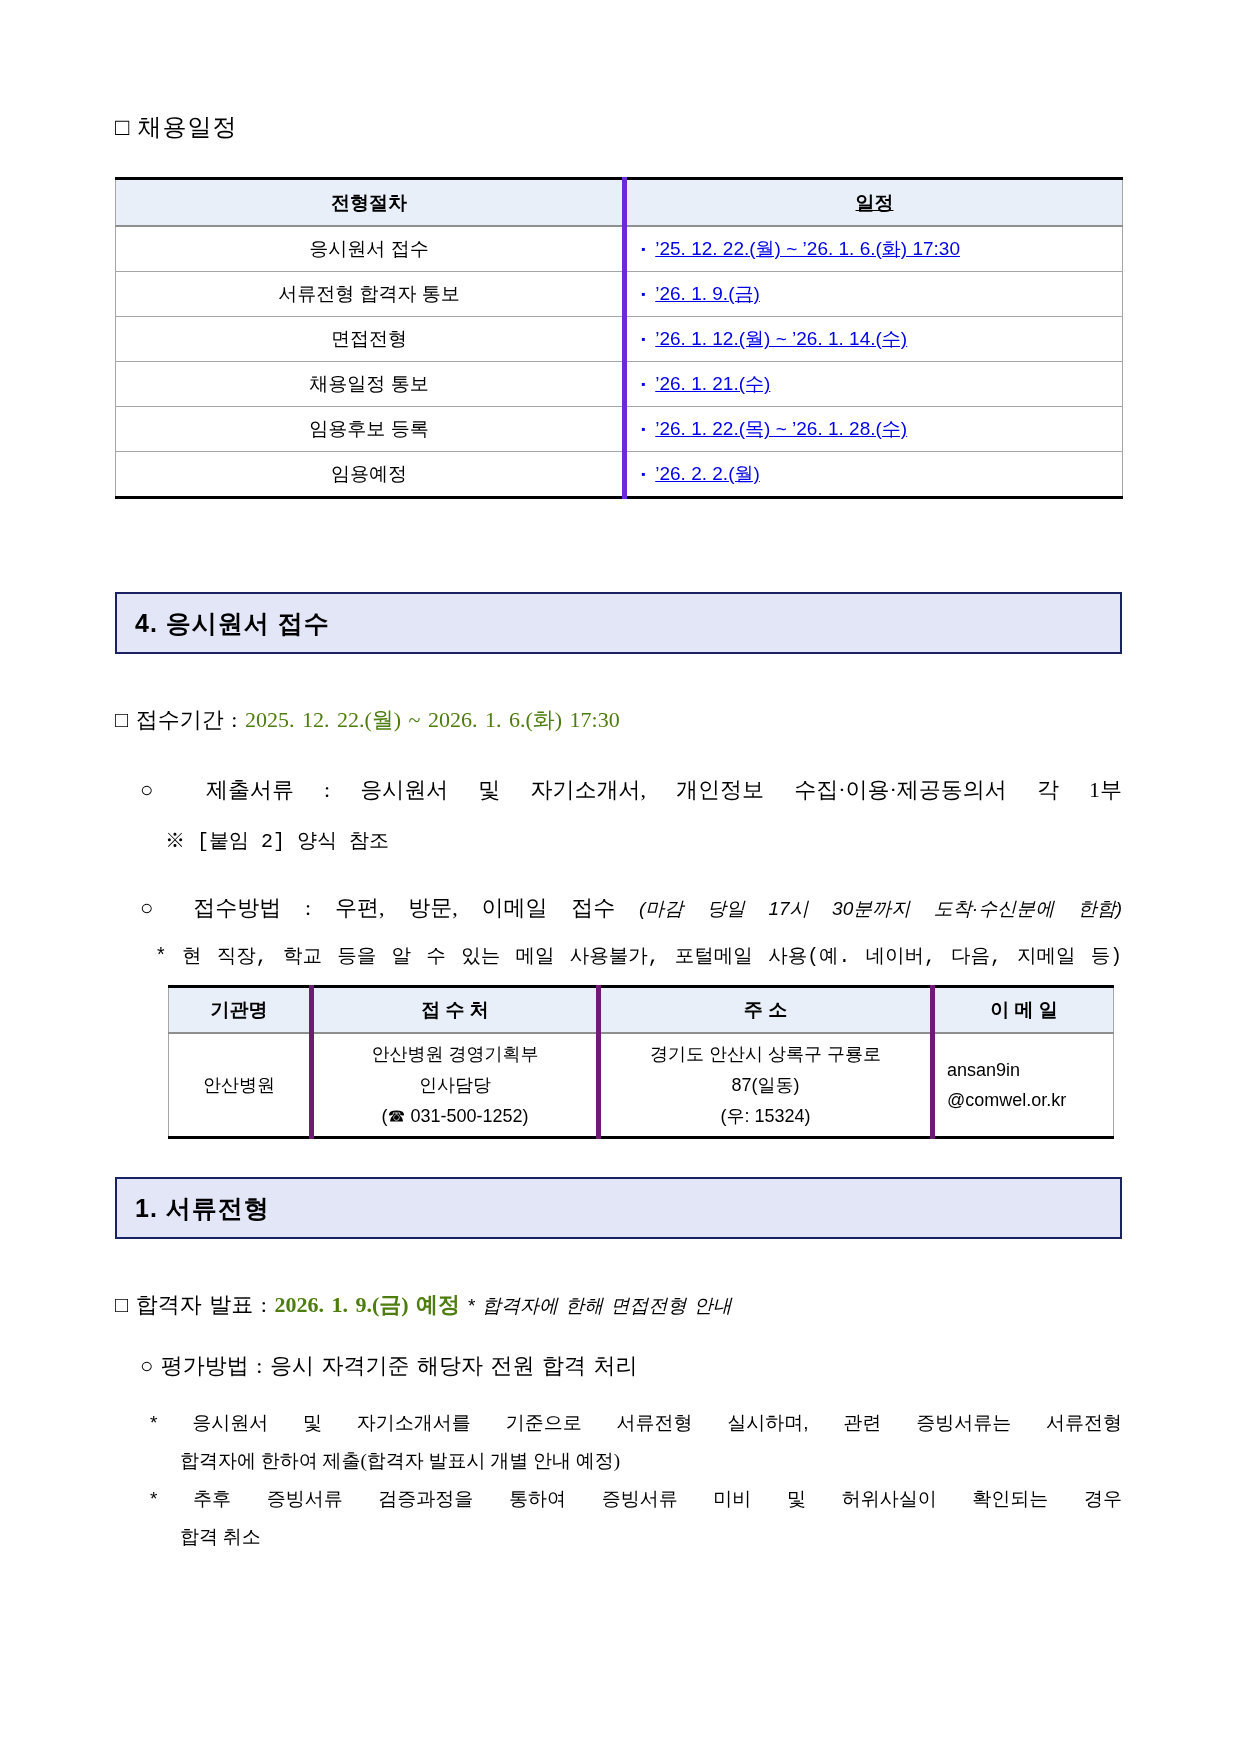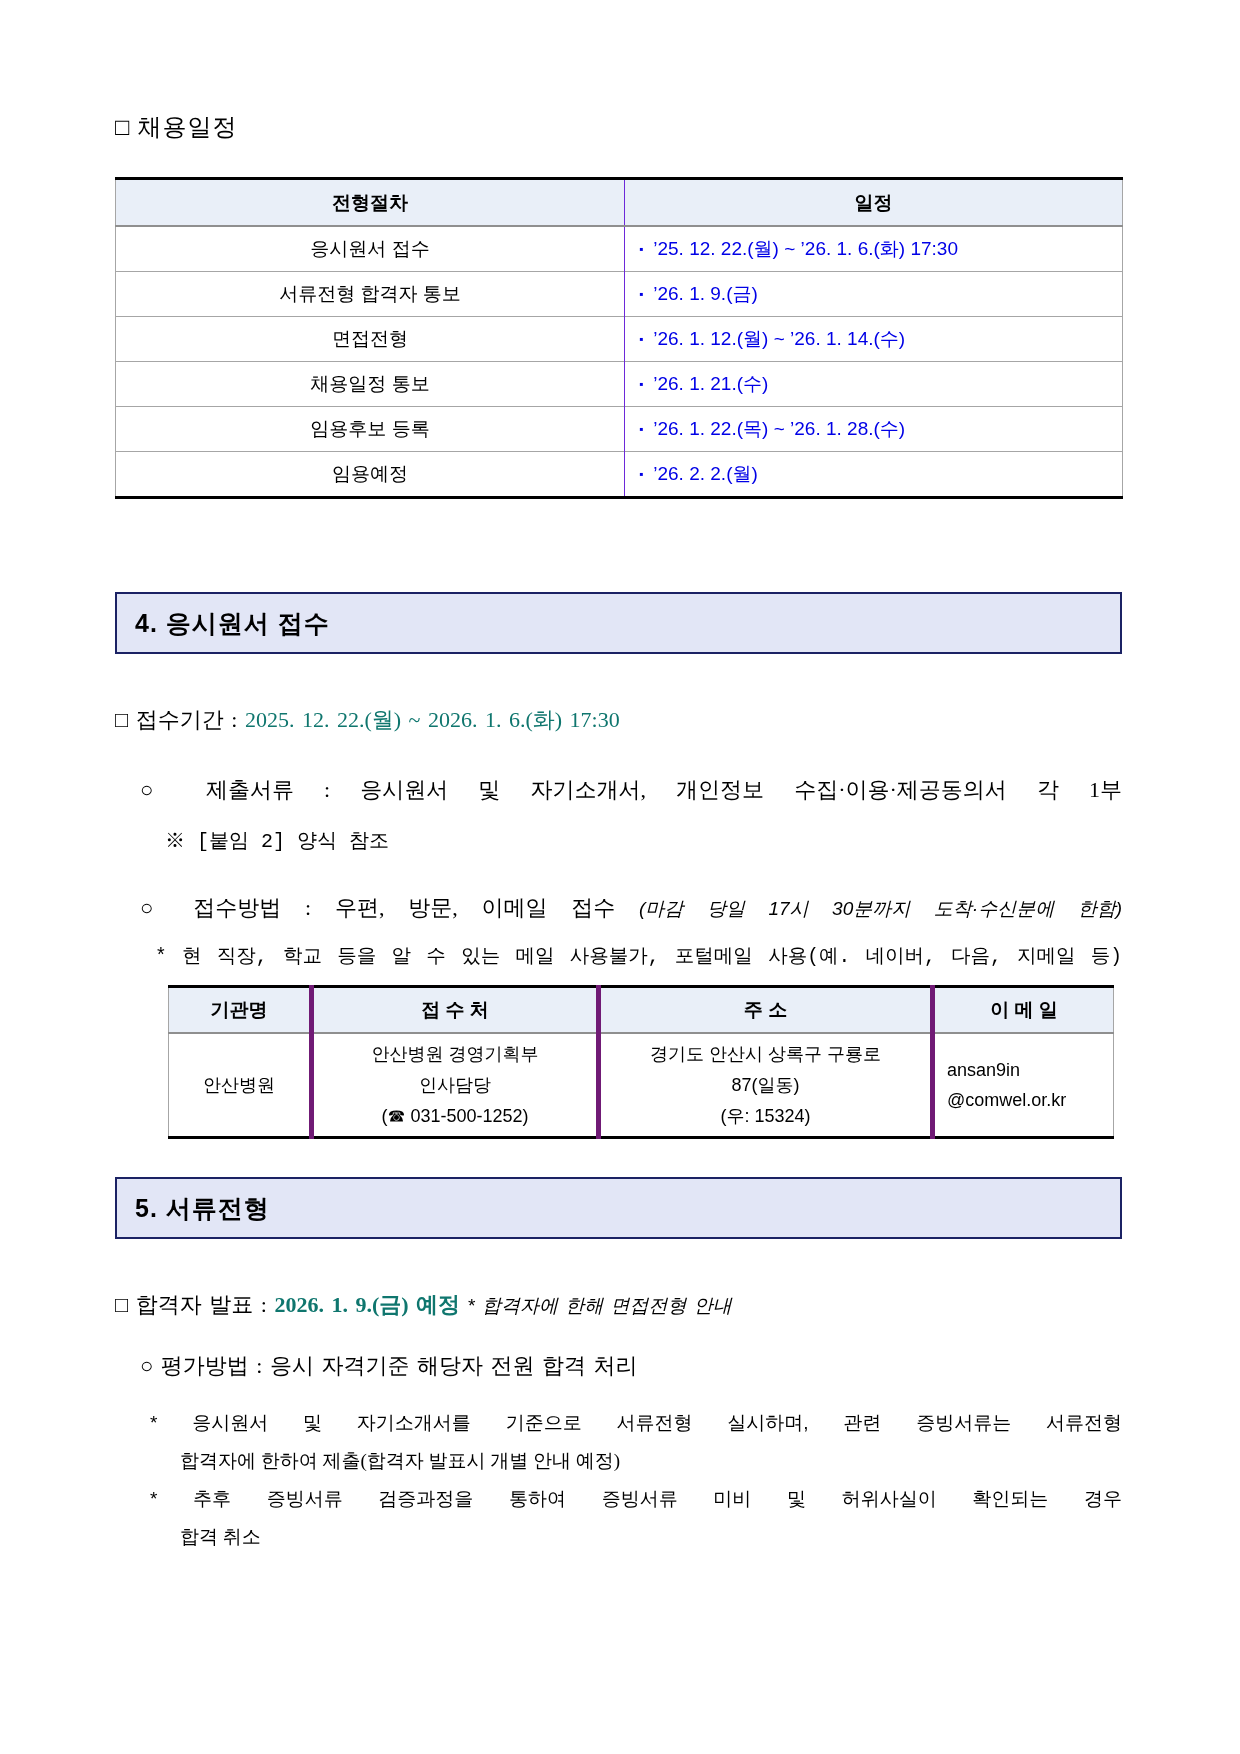--- a/index.html
+++ b/index.html
@@ -25,21 +25,21 @@
   }
   .sansline{
     font-family:Liberation Mono, monospace;
     font-size:19px;line-height:28px;
   }
   .stretch{
     white-space:normal;
     text-align:justify;
     text-align-last:justify;
   }
-  .blue{color:#0f766e;}
+  .blue{color:#4d7c0f;}
   .bold{font-weight:bold;}
   .sans-inline{font-family:"Liberation Sans", sans-serif;font-size:19px;font-style:italic;}
   
   .secbox{
     margin-top:93px;
     height:62px;
     background:#e2e6f6;
     border:2px solid #1b2264;
     display:flex;align-items:center;
     padding-left:18px;box-sizing:border-box;
@@ -58,21 +58,21 @@
     font-family:"Liberation Sans", sans-serif;
     font-size:19px;font-weight:bold;text-align:center;
     border-bottom:2px solid #8f8f8f;
   }
   .t1 td{
     height:42px;
     font-family:"Liberation Sans", sans-serif;
     font-size:19px;
   }
   .t1 tbody tr + tr td{border-top:1px solid #a6a6a6;}
-  .t1 .colline{border-left:1px solid #6d28d9;}
+  .t1 .colline{border-left:5px solid #6d28d9;text-decoration:underline;}
   .t1 .step{text-align:center;}
   .t1 .date{color:#0000e6;padding-left:14px;}
   .bullet{
     display:inline-block;font-size:12px;vertical-align:2px;
     margin-right:10px;color:#0000e6;
   }
   
   .t2{
     margin-top:14px;margin-left:53px;width:945px;
     border-top:3px solid #000;border-bottom:3px solid #000;
@@ -200,21 +200,21 @@
         </td>
         <td class="colline email">
           <span class="cellline">ansan9in</span>
           <span class="cellline">@comwel.or.kr</span>
         </td>
       </tr>
     </tbody>
   </table>
 
   <div class="secbox s5">
-    <span>5. 서류전형</span>
+    <span>1. 서류전형</span>
   </div>
 
   <div class="line serifline mt50">
     <span>□ 합격자 발표 : </span><span class="blue bold">2026. 1. 9.(금) 예정</span><span class="sans-inline"> * 합격자에 한해 면접전형 안내</span>
   </div>
 
   <div class="line serifline mt28 ind25">○ 평가방법 : 응시 자격기준 해당자 전원 합격 처리</div>
 
   <div class="notewrap mt22">
     <div class="noteline stretch ind35">* 응시원서 및 자기소개서를 기준으로 서류전형 실시하며, 관련 증빙서류는 서류전형</div>

